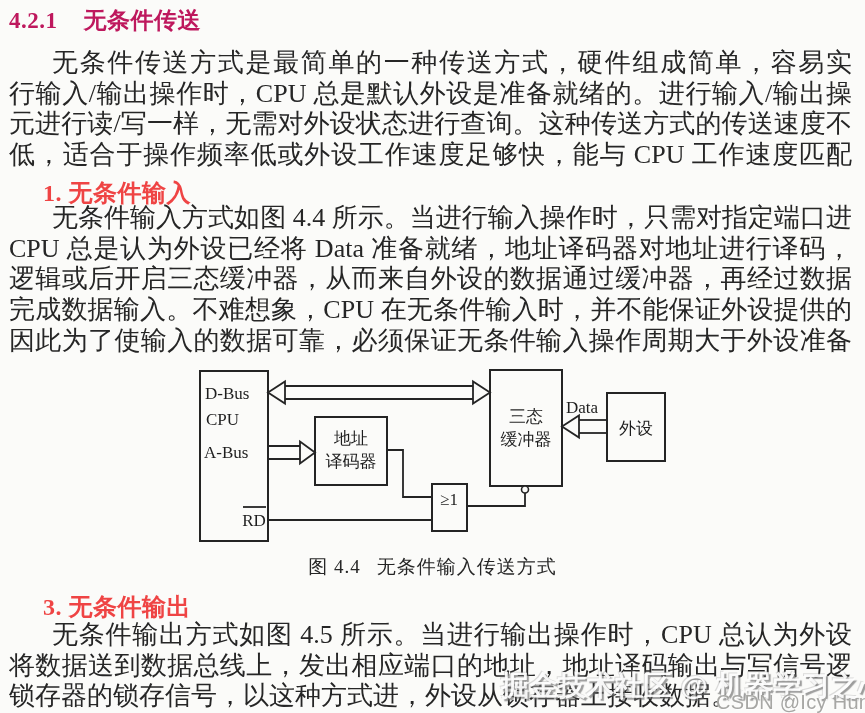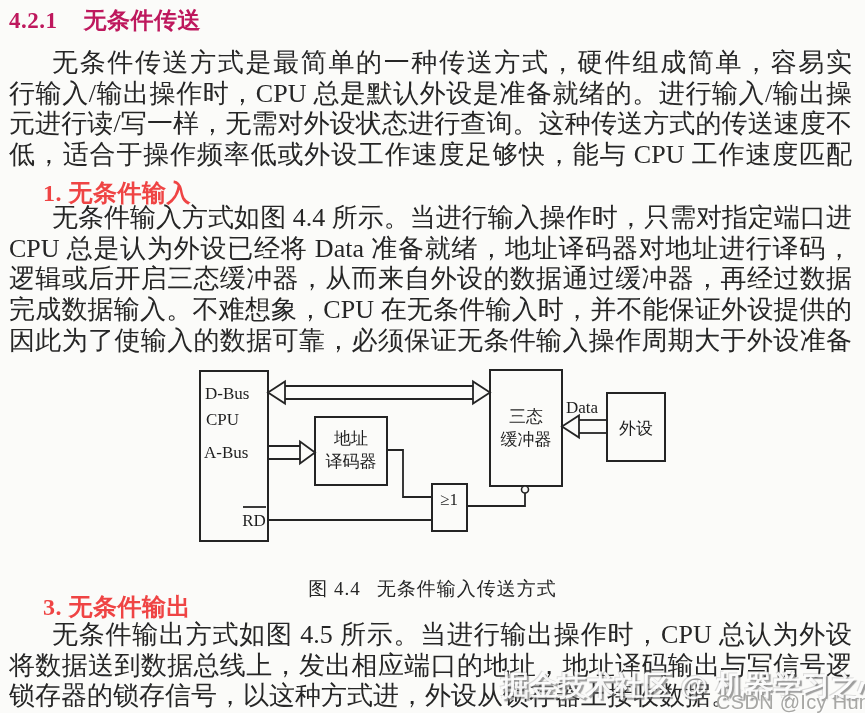--- a/index.html
+++ b/index.html
@@ -29,21 +29,21 @@
   #para1{top:48px;}
   #para2{top:203px;}
   #para3{top:620px;}
   .ln{text-align:justify;text-align-last:justify;height:30.7px;overflow:hidden;}
   .ln.last{text-align-last:left;}
   .ln.indent{text-indent:43px;}
   
   #figure{position:absolute;left:175px;top:360px;width:540px;height:195px;}
   #figure svg{display:block;}
   .fig-caption{
-    position:absolute;left:0;top:576px;width:865px;text-align:center;
+    position:absolute;left:0;top:554px;width:865px;text-align:center;
     font-size:19px;color:#262626;letter-spacing:1px;
   }
   .fig-caption .cap-num{margin-right:16px;}
   
   .wm-primary{
     position:absolute;left:501px;top:667px;
     font-family:"Liberation Sans","DejaVu Sans",sans-serif;
     font-size:28px;font-weight:600;letter-spacing:.5px;white-space:nowrap;
     color:rgba(255,255,255,.92);
     text-shadow:2px 2px 1px rgba(105,105,105,.65), -1px -1px 0 rgba(160,160,160,.35);

